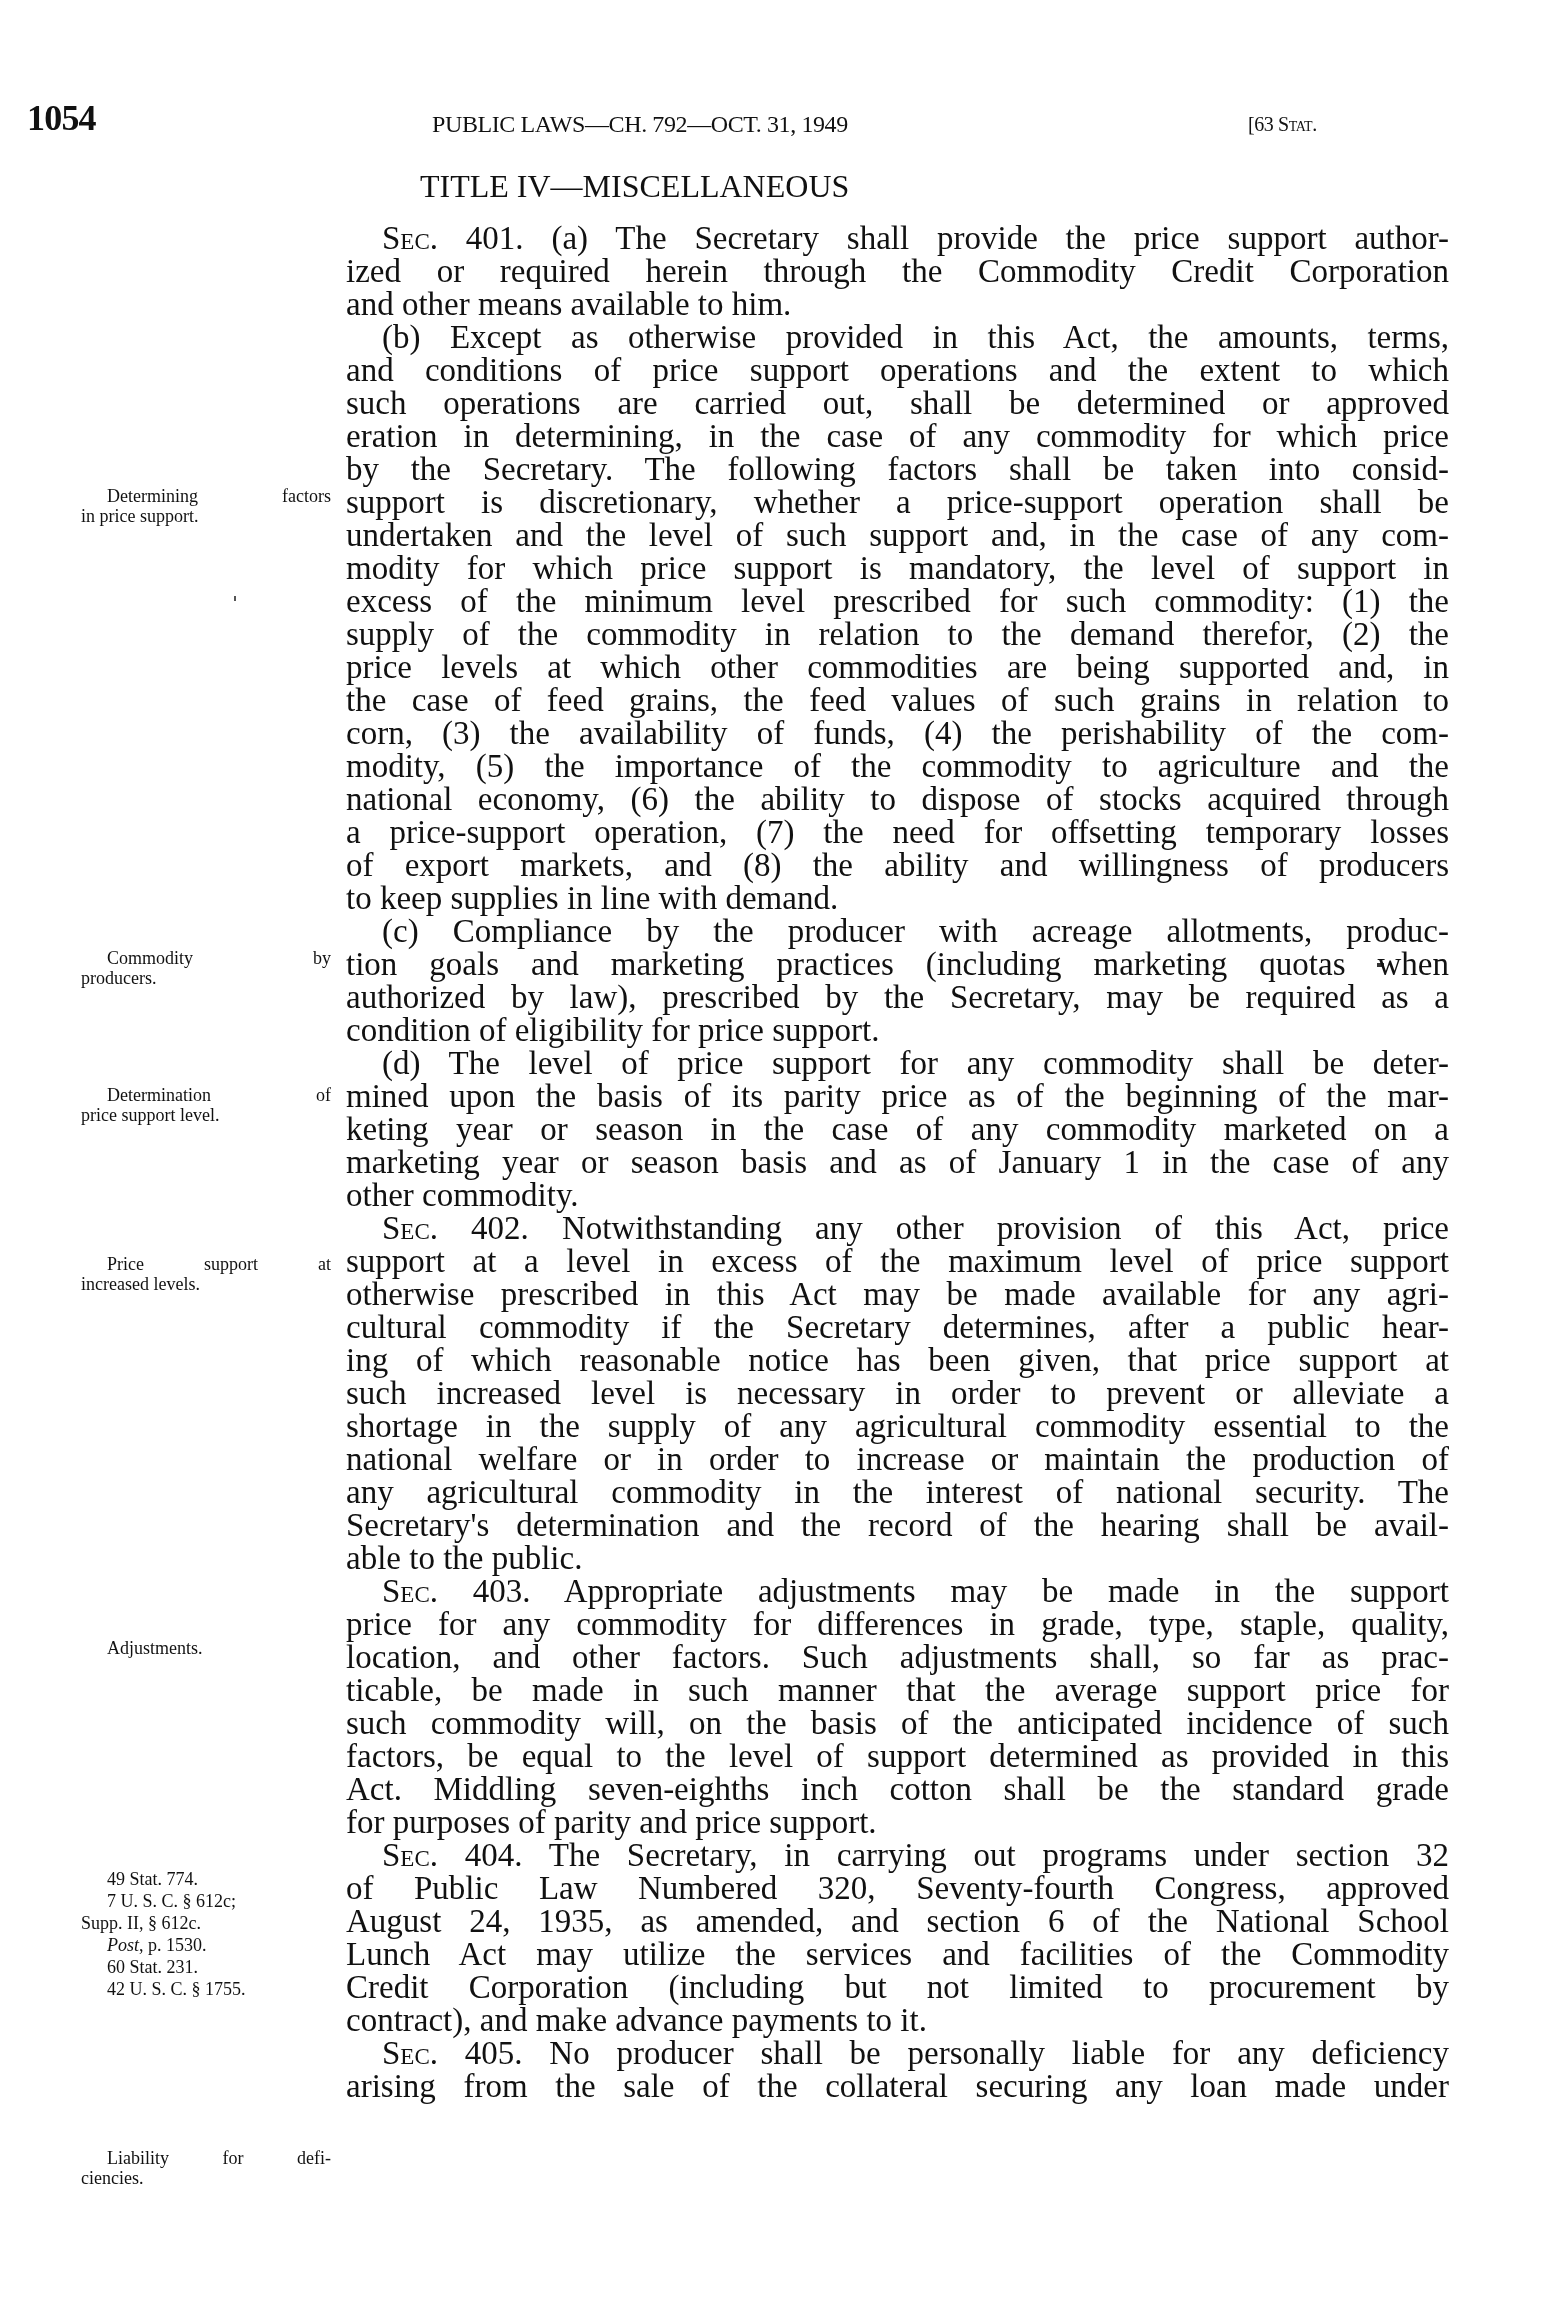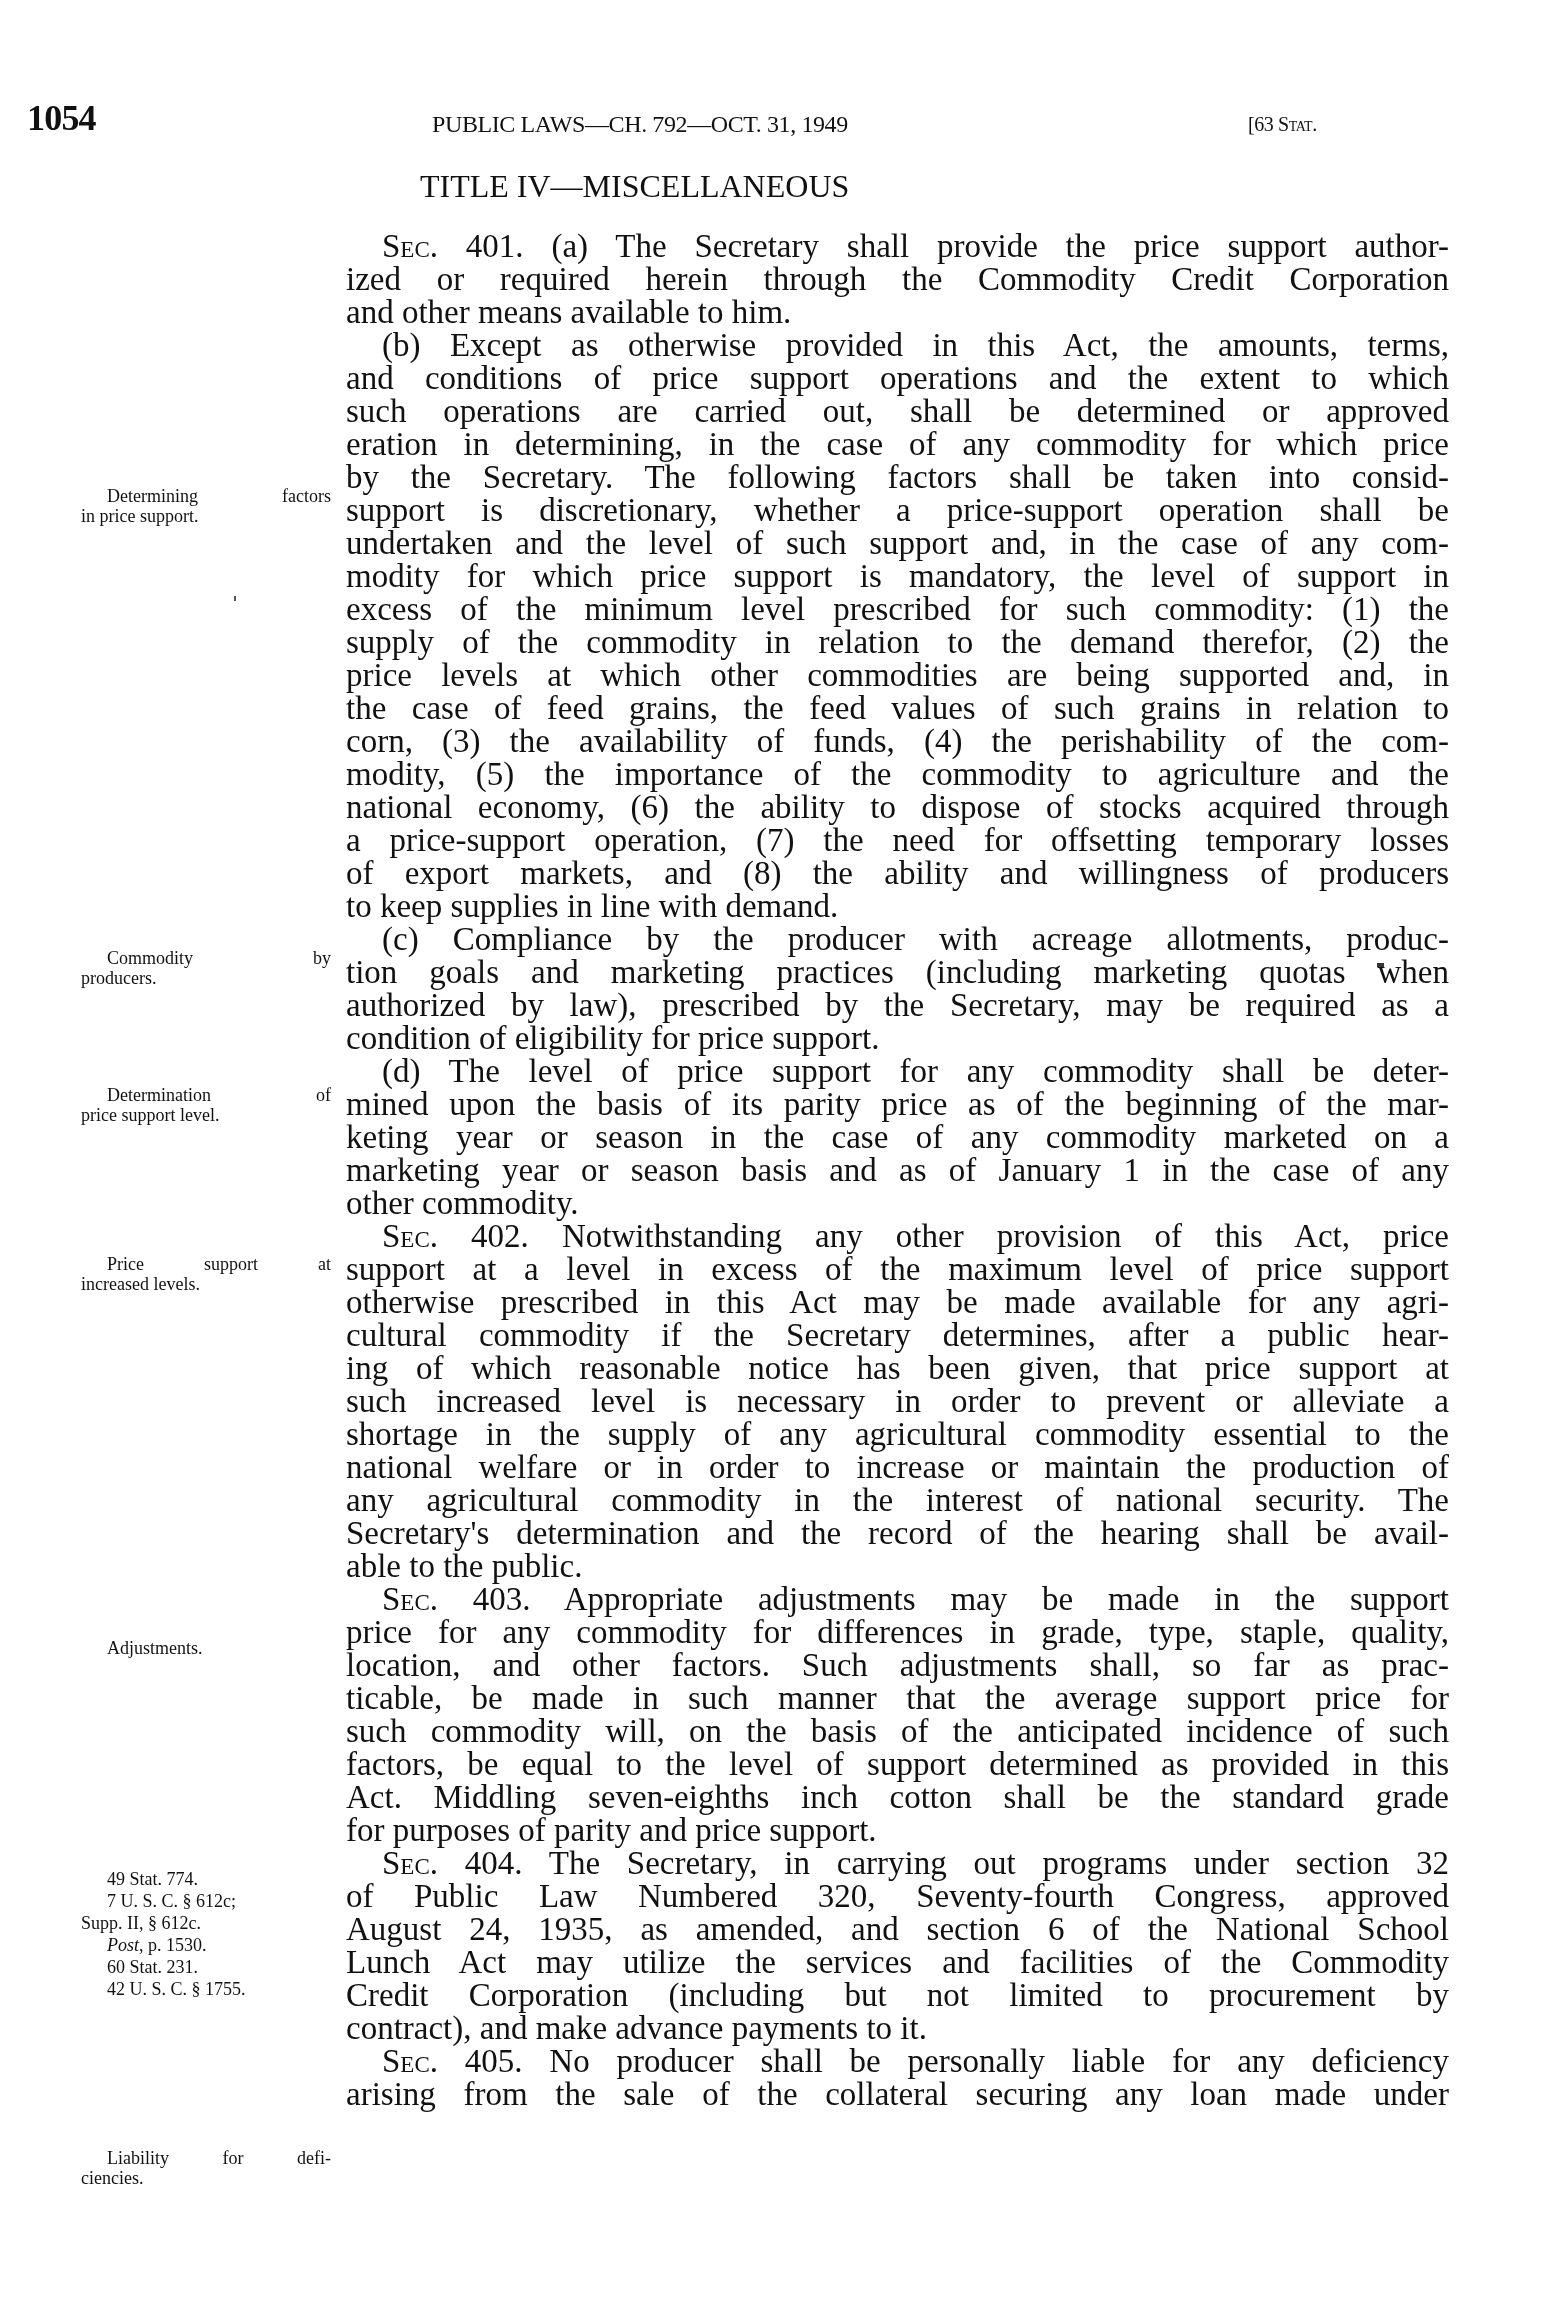--- a/index.html
+++ b/index.html
@@ -24,21 +24,21 @@
       font-size: 20px; letter-spacing: -0.4px;
     }
     .stat-ref .sc { font-variant: small-caps; }
     .title-head {
       position: absolute; left: 420px; top: 168px;
       font-size: 32px; letter-spacing: 0px;
     }
     .body-col {
       position: absolute;
       left: 346px;
-      top: 230px;
+      top: 222px;
       width: 1103px;
       font-size: 33px;
       line-height: 33px;
       text-align: justify;
     }
     .body-col p {
       margin: 0;
       text-indent: 36px;
       hyphens: none;
     }

